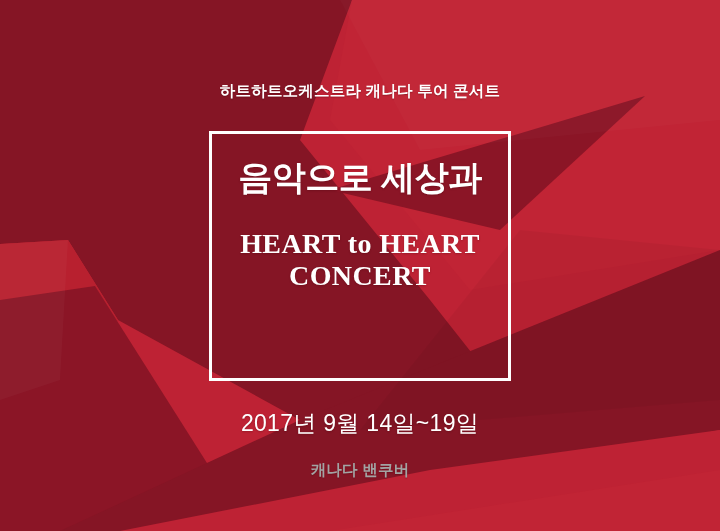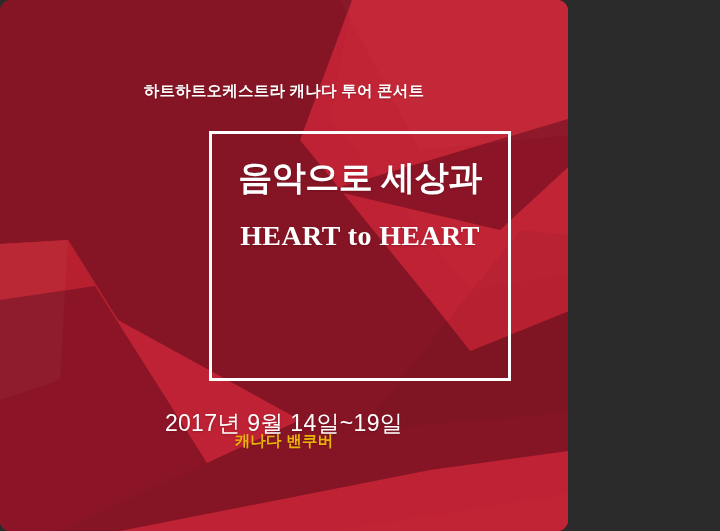--- a/index.html
+++ b/index.html
@@ -6,26 +6,25 @@
   html, body {
     margin: 0;
     padding: 0;
     background: #2b2b2b;
   }
   body {
     font-family: "Liberation Sans", "DejaVu Sans", sans-serif;
   }
   #poster {
     position: relative;
-    width: 568px;
+    width: 720px;
     height: 531px;
     overflow: hidden;
     background: #8b1526;
     user-select: none;
-    border-radius: 11px;
   }
   #bg-layer {
     position: absolute;
     inset: 0;
     width: 720px;
     height: 531px;
     display: block;
   }
   #content {
     position: absolute;
@@ -73,21 +72,21 @@
     color: #ffffff;
     font-size: 34px;
     font-weight: 700;
     line-height: 1.28;
     letter-spacing: -0.5px;
     text-shadow: 0 1px 2px rgba(60,0,10,0.25);
   }
   .headline .hl-line { display: block; white-space: nowrap; }
 
   .subtitle {
-    margin-top: 4px;
+    margin-top: 12px;
     color: #ffffff;
     font-family: "Liberation Serif", "DejaVu Serif", serif;
     font-size: 28px;
     font-weight: 700;
     line-height: 1.16;
     letter-spacing: 0.4px;
     text-shadow: 0 1px 2px rgba(60,0,10,0.25);
   }
   .subtitle .st-line { display: block; white-space: nowrap; }
 
@@ -98,24 +97,24 @@
     left: 0;
     right: 0;
     color: #ffffff;
     font-size: 23px;
     font-weight: 400;
     letter-spacing: 0.3px;
     text-shadow: 0 1px 2px rgba(60,0,10,0.28);
   }
   .place-line {
     position: absolute;
-    top: 431px;
+    top: 460px;
     left: 0;
     right: 0;
-    color: #eab308;
+    color: #a3a3a3;
     font-size: 15.5px;
     font-weight: 700;
     letter-spacing: 0.2px;
     text-shadow: 0 1px 1px rgba(60,0,10,0.25);
   }
 </style>
 </head>
 <body>
 
 <div id="poster">
@@ -151,20 +150,21 @@
 
     <div class="frame">
       <div class="frame-inner">
 
         <div class="headline">
           <span class="hl-line">음악으로 세상과</span>
         </div>
 
         <div class="subtitle">
           <span class="st-line">HEART to HEART</span>
+          <span class="st-line">CONCERT</span>
         </div>
 
       </div>
     </div>
 
     <div class="date-line">2017년 9월 14일~19일</div>
 
     <div class="place-line">캐나다 밴쿠버</div>
 
   </div>

